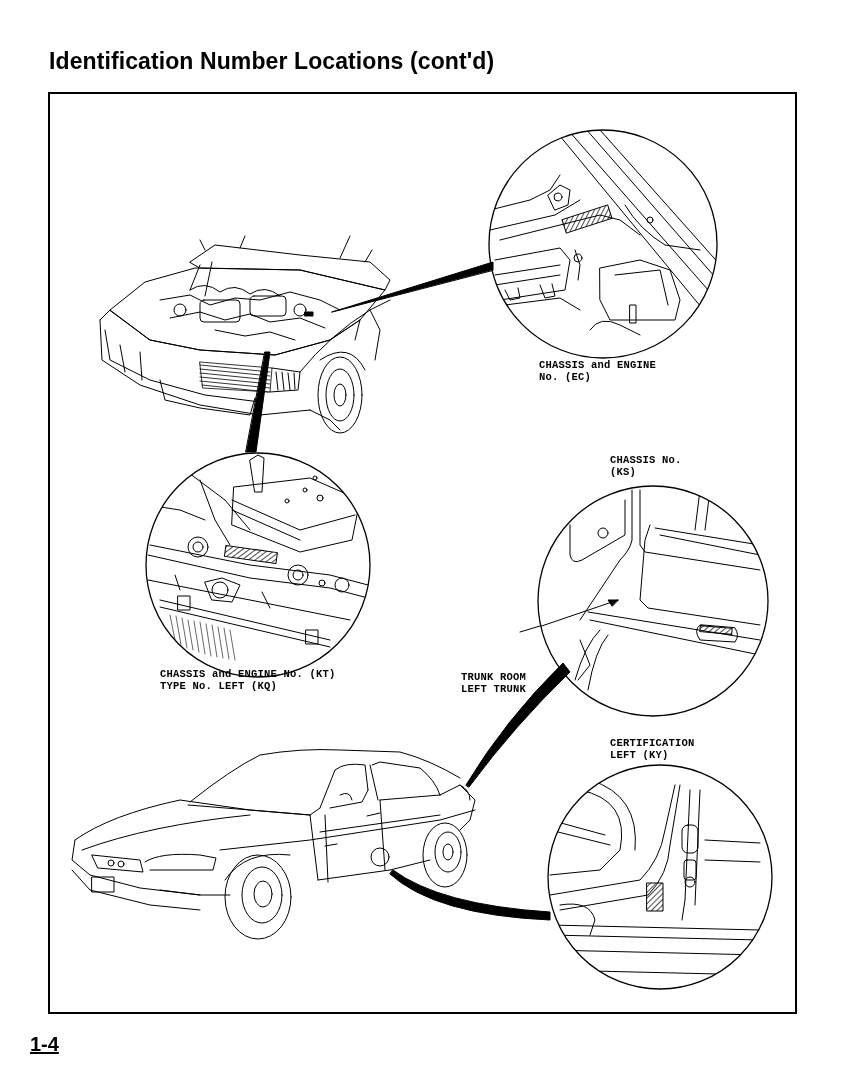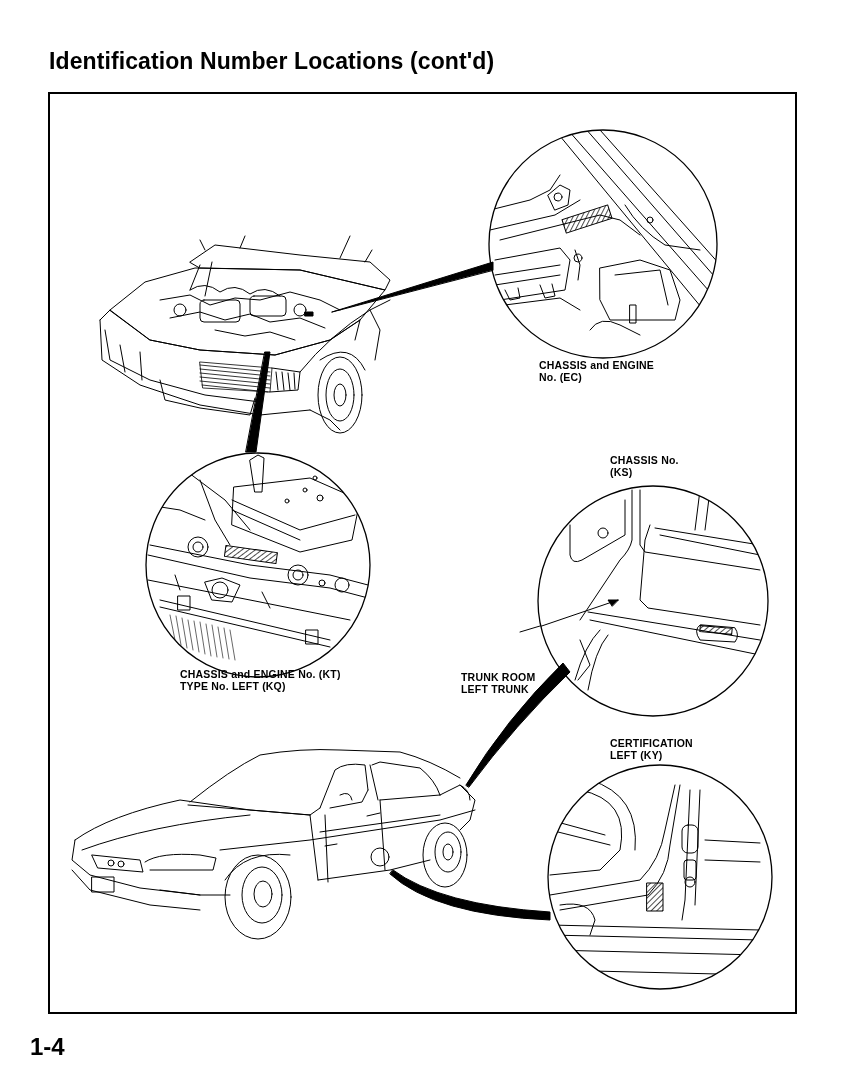--- a/index.html
+++ b/index.html
@@ -4,23 +4,23 @@
 <style>
   html, body { margin: 0; padding: 0; background: #ffffff; }
   body { width: 858px; height: 1085px; position: relative; overflow: hidden;
          font-family: "Liberation Sans", sans-serif; color: #000; }
   .page-title { position: absolute; left: 45px; top: 44px; font-size: 23px; font-weight: bold;
                 letter-spacing: 0.1px; margin: 4px; white-space: nowrap; }
   .frame { position: absolute; left: 48px; top: 92px; width: 749px; height: 922px;
            border: 2px solid #000; box-sizing: border-box; }
   .art { position: absolute; left: 0; top: 0; }
   .callout { position: absolute; font-size: 10.5px; font-weight: bold; line-height: 12px;
-             white-space: nowrap; letter-spacing: 0.2px; }
+             white-space: nowrap; letter-spacing: 0.2px; font-family: Liberation Mono, monospace; }
   .callout span { display: block; }
-  .page-number { position: absolute; left: 30px; top: 1033px; font-size: 24px; font-weight: bold; }
+  .page-number { position: absolute; left: 30px; top: 1033px; font-size: 20px; font-weight: bold; text-decoration: underline; }
 </style>
 </head>
 <body>
 
 <h1 class="page-title">Identification Number Locations (cont'd)</h1>
 
 <div class="frame"></div>
 
 <svg class="art" width="858" height="1085" viewBox="0 0 858 1085" fill="none" stroke="#000" stroke-width="1" stroke-linecap="round" stroke-linejoin="round">
   <defs>
@@ -240,21 +240,21 @@
     <circle cx="380" cy="857" r="9"></circle>
   </g>
 
 </svg>
 
 <div class="callout" style="left:539px; top:359px;">
   <span>CHASSIS and ENGINE</span>
   <span>No. (EC)</span>
 </div>
 
-<div class="callout" style="left:180px; top:668px;">
+<div class="callout" style="left:160px; top:668px;">
   <span>CHASSIS and ENGINE No. (KT)</span>
   <span>TYPE No. LEFT (KQ)</span>
 </div>
 
 <div class="callout" style="left:610px; top:454px;">
   <span>CHASSIS No.</span>
   <span>(KS)</span>
 </div>
 
 <div class="callout" style="left:461px; top:639px;margin-top:32px;">

